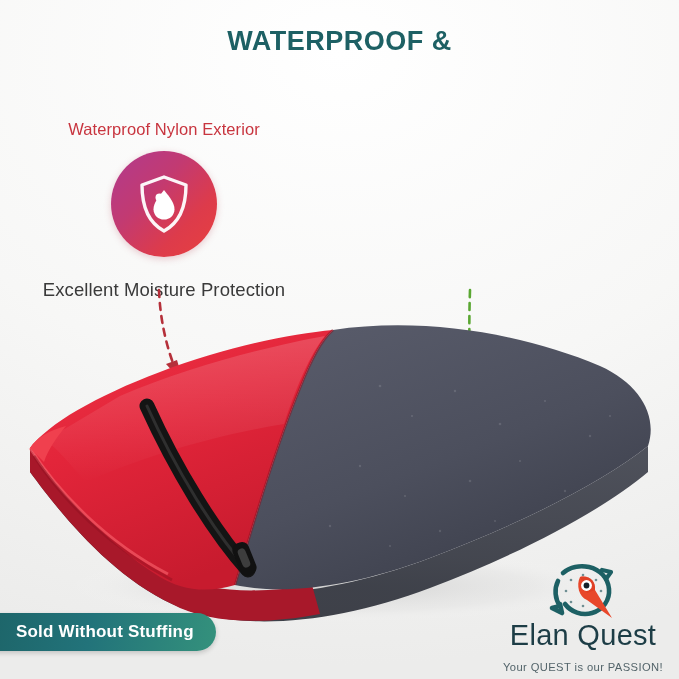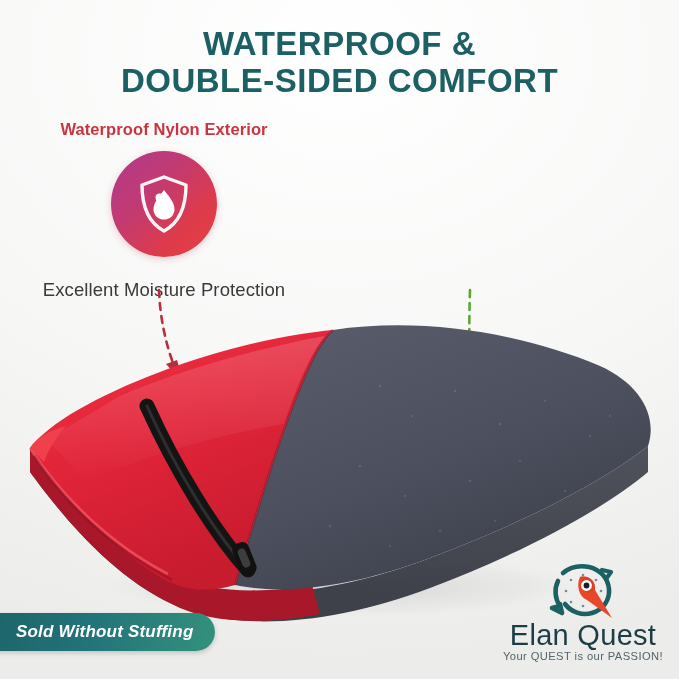--- a/index.html
+++ b/index.html
@@ -18,35 +18,35 @@
 
   
   .title-block{
     position:absolute; left:0; top:26px; width:679px;
     text-align:center;
     color:#1d6064;
     font-weight:bold;
     letter-spacing:0.5px;
     line-height:1.12;
   }
-  .title-l1{ font-size:33px; display:block; }
+  .title-l1{ font-size:27px; display:block; }
   .title-l2{ font-size:33px; display:block; }
 
   
   .feat{
     position:absolute;
     width:300px;
     text-align:center;
   }
   .feat-left{ left:14px; top:120px; }
   .feat-right{ left:362px; top:120px; }
 
   .feat-head{
     font-size:16.5px;
-    font-weight:700;
+    font-weight:400;
     letter-spacing:0.1px;
   }
   .feat-left .feat-head{ color:#c8353f; }
   .feat-right .feat-head{ color:#4f9b2e; }
 
   .badge{
     width:106px; height:106px;
     border-radius:50%;
     margin:12px auto 0 auto;
     position:relative;
@@ -86,46 +86,44 @@
     height:38px;
     padding:0 22px 0 30px;
     display:flex; align-items:center;
     border-radius:0 19px 19px 0;
     background:linear-gradient(100deg,#1d6468 0%,#22737a 45%,#34917c 100%);
     box-shadow:0 2px 5px rgba(0,0,0,.18);
   }
   #sold-badge span{
     color:#ffffff; font-size:17px; font-weight:bold;
     letter-spacing:0.2px;
-    font-style:italic;
   }
 
   
   #logo{
     position:absolute; right:12px; bottom:8px;
     width:168px; height:108px;
     text-align:center;
   }
   #logo-mark{ margin:0 auto; display:block; }
   #logo-name{
     font-size:29px; font-weight:normal; color:#1d3d46;
     letter-spacing:0.3px; line-height:1; margin-top:-2px;
   }
   #logo-tag{
-    font-size:11.2px; color:#53646a; letter-spacing:0.4px; margin-top:0;
+    font-size:11.2px; color:#53646a; letter-spacing:0.4px; margin-top:11px;
   }
 </style>
 </head>
 <body>
 
 <div id="stage">
 
   <div class="title-block">
     <span class="title-l1">WATERPROOF &amp;</span>
-    <span class="title-l2">DOUBLE-SIDED COMFORT</span>
   </div>
 
   <div class="feat feat-left">
     <div class="feat-head">Waterproof Nylon Exterior</div>
     <div class="badge badge-moisture">
       <svg width="58" height="62" viewBox="0 0 58 62" aria-hidden="true">
         <path d="M29 4 L51 12 C51 34 44 50 29 58 C14 50 7 34 7 12 Z" fill="none" stroke="#ffffff" stroke-width="3.4" stroke-linejoin="round" opacity="0.95"></path>
         <path d="M29 17 C35.5 25 39.5 30.5 39.5 36.2 C39.5 42.1 34.8 46.6 29 46.6
                  C23.2 46.6 18.5 42.1 18.5 36.2 C18.5 30.5 22.5 25 29 17 Z" fill="#ffffff"></path>
         <circle cx="24.6" cy="24.5" r="4.1" fill="#ffffff"></circle>

